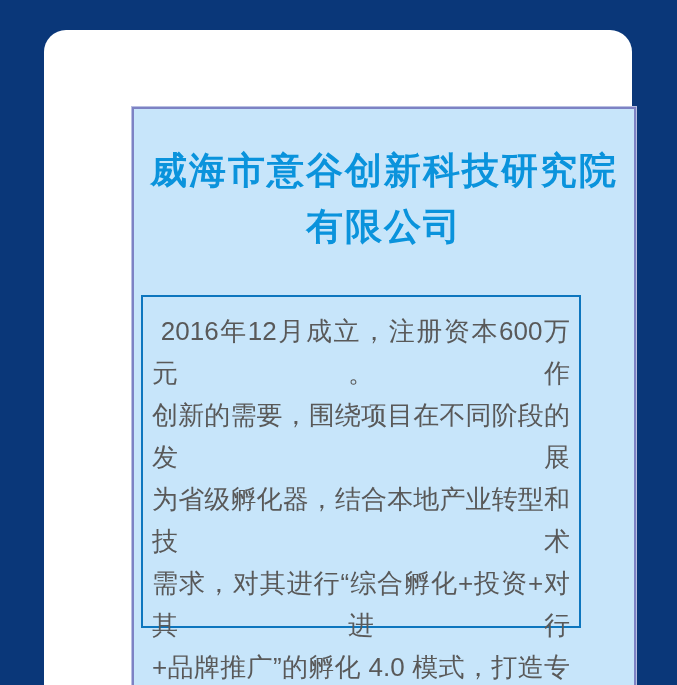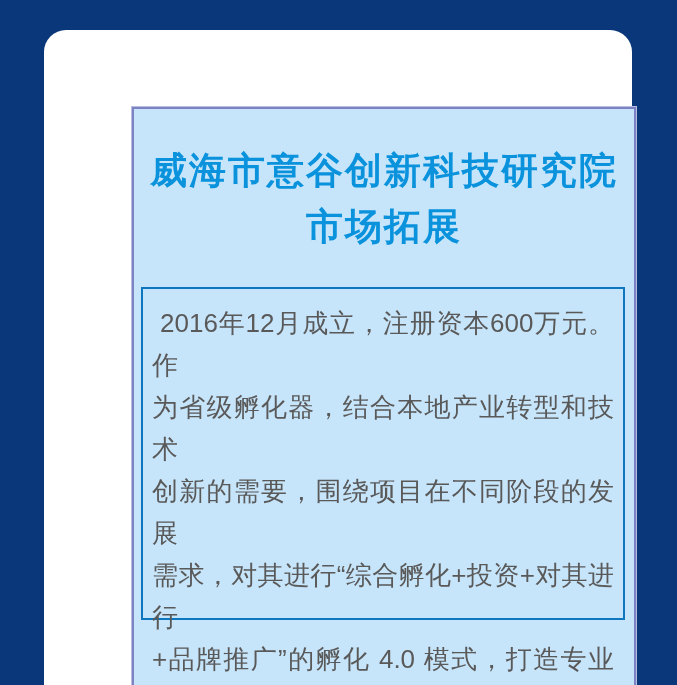--- a/index.html
+++ b/index.html
@@ -46,22 +46,22 @@
     font-weight: bold;
     line-height: 56px;
     letter-spacing: 2px;
   }
   .company-title .t-line {
     display: block;
   }
   .info-box {
     position: absolute;
     left: 7px;
-    top: 178px;
-    width: 484px;
+    top: 186px;
+    width: 440px;
     height: 333px;
     box-sizing: border-box;
     border: 2px solid #0d76be;
     padding: 13px 9px 0 9px;
     color: #595959;
     font-size: 26px;
     line-height: 42px;
   }
   .info-box .line {
     white-space: pre-wrap;
@@ -74,27 +74,27 @@
 </style>
 </head>
 <body>
 
 <div class="stage">
   <div class="card">
     <div class="panel">
 
       <h1 class="company-title">
         <span class="t-line">威海市意谷创新科技研究院</span>
-        <span class="t-line">市场拓展</span>
+        <span class="t-line">有限公司</span>
       </h1>
 
       <div class="info-box">
         <div class="line"> 2016年12月成立，注册资本600万元。作</div>
+        <div class="line">创新的需要，围绕项目在不同阶段的发展</div>
         <div class="line">为省级孵化器，结合本地产业转型和技术</div>
-        <div class="line">创新的需要，围绕项目在不同阶段的发展</div>
         <div class="line">需求，对其进行“综合孵化+投资+对其进行</div>
         <div class="line">+品牌推广”的孵化 4.0 模式，打造专业的</div>
 
       </div>
 
     </div>
   </div>
 </div>
 
 </body></html>

